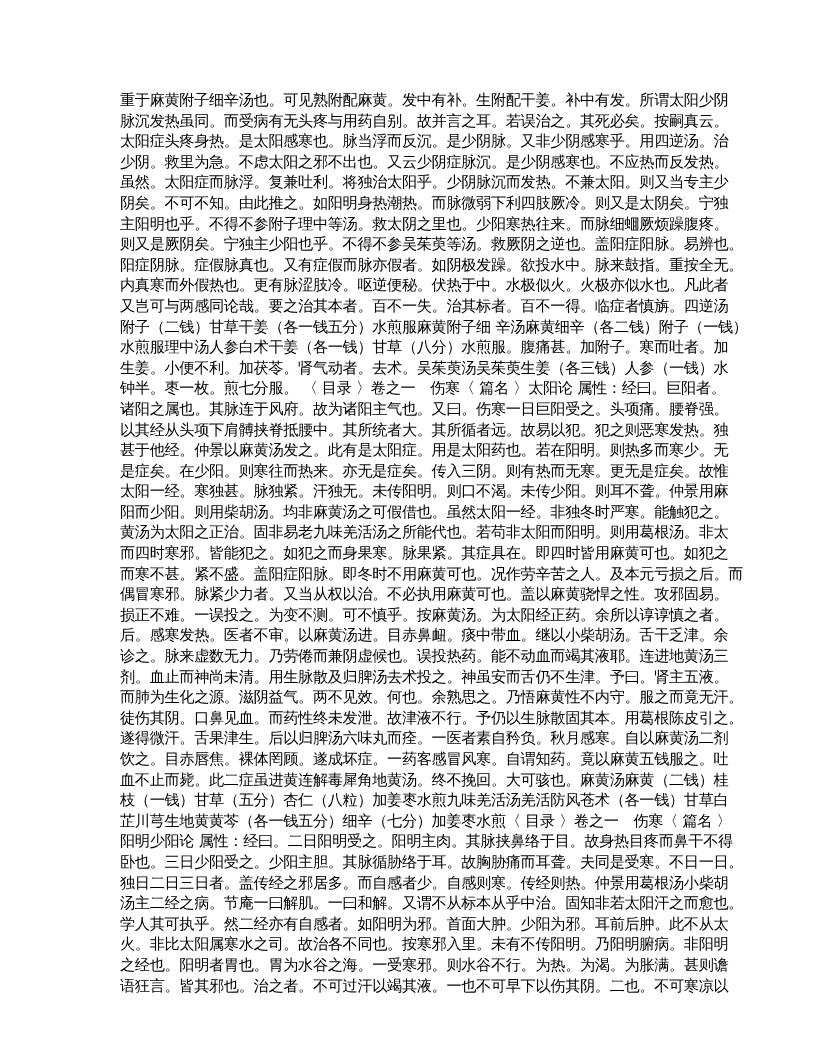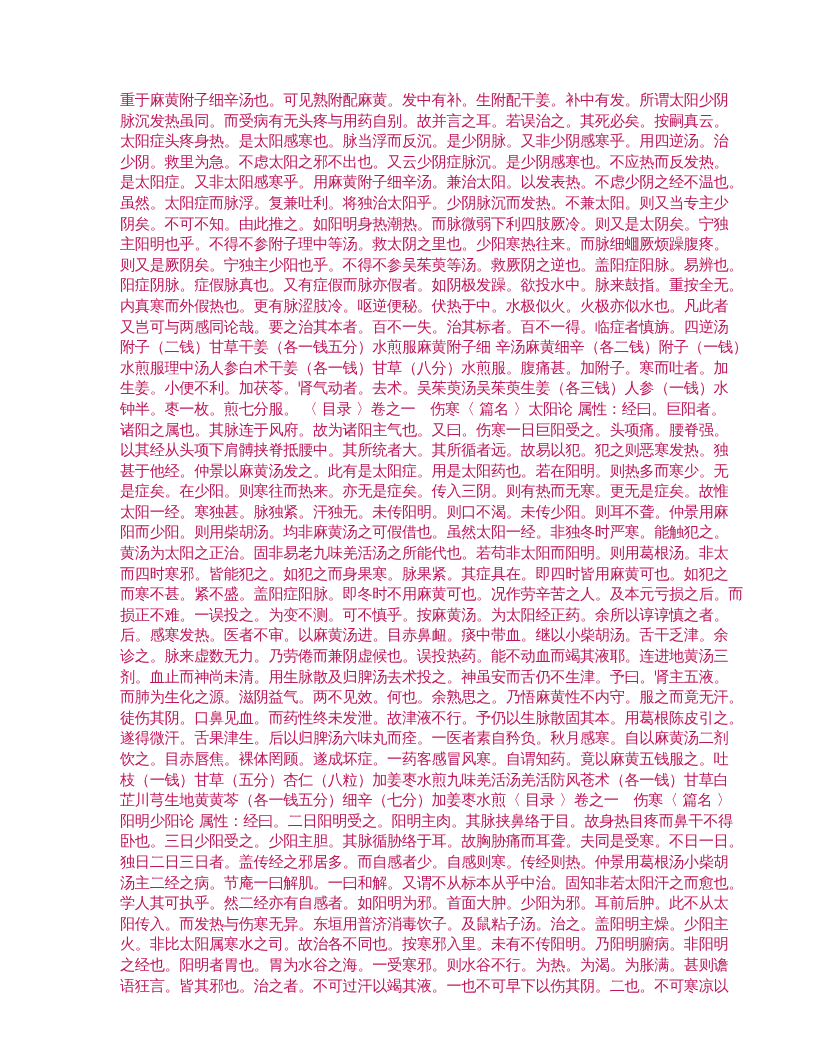--- a/index.html
+++ b/index.html
@@ -18,66 +18,66 @@
       left: 120px;
       top: 90px;
       width: 590px;
     }
     .line {
       display: block;
       height: 20.6px;
       line-height: 20.6px;
       font-family: "DejaVu Sans", "Liberation Sans", sans-serif;
       font-size: 15.2px;
-      color: #be185d;
+      color: #000000;
       white-space: nowrap;
       letter-spacing: -0.35px;
     }
   </style>
 </head>
 <body>
 
 <div class="page">
   <div class="line">重于麻黄附子细辛汤也。可见熟附配麻黄。发中有补。生附配干姜。补中有发。所谓太阳少阴</div>
   <div class="line">脉沉发热虽同。而受病有无头疼与用药自别。故并言之耳。若误治之。其死必矣。按嗣真云。</div>
   <div class="line">太阳症头疼身热。是太阳感寒也。脉当浮而反沉。是少阴脉。又非少阴感寒乎。用四逆汤。治</div>
   <div class="line">少阴。救里为急。不虑太阳之邪不出也。又云少阴症脉沉。是少阴感寒也。不应热而反发热。</div>
-  <div class="line">是太阳症。又非太阳感寒乎。用麻黄附子细辛汤。兼治太阳。以发表热。不虑少阴之经不温也。</div>
   <div class="line">虽然。太阳症而脉浮。复兼吐利。将独治太阳乎。少阴脉沉而发热。不兼太阳。则又当专主少</div>
   <div class="line">阴矣。不可不知。由此推之。如阳明身热潮热。而脉微弱下利四肢厥冷。则又是太阴矣。宁独</div>
   <div class="line">主阳明也乎。不得不参附子理中等汤。救太阴之里也。少阳寒热往来。而脉细蜖厥烦躁腹疼。</div>
   <div class="line">则又是厥阴矣。宁独主少阳也乎。不得不参吴茱萸等汤。救厥阴之逆也。盖阳症阳脉。易辨也。</div>
   <div class="line">阳症阴脉。症假脉真也。又有症假而脉亦假者。如阴极发躁。欲投水中。脉来鼓指。重按全无。</div>
   <div class="line">内真寒而外假热也。更有脉涩肢冷。呕逆便秘。伏热于中。水极似火。火极亦似水也。凡此者</div>
   <div class="line">又岂可与两感同论哉。要之治其本者。百不一失。治其标者。百不一得。临症者慎旃。四逆汤</div>
   <div class="line">附子（二钱）甘草干姜（各一钱五分）水煎服麻黄附子细 辛汤麻黄细辛（各二钱）附子（一钱）</div>
   <div class="line">水煎服理中汤人参白术干姜（各一钱）甘草（八分）水煎服。腹痛甚。加附子。寒而吐者。加</div>
   <div class="line">生姜。小便不利。加茯苓。肾气动者。去术。吴茱萸汤吴茱萸生姜（各三钱）人参（一钱）水</div>
   <div class="line">钟半。枣一枚。煎七分服。 〈 目录 〉卷之一　伤寒〈 篇名 〉太阳论 属性：经曰。巨阳者。</div>
   <div class="line">诸阳之属也。其脉连于风府。故为诸阳主气也。又曰。伤寒一日巨阳受之。头项痛。腰脊强。</div>
   <div class="line">以其经从头项下肩髆挟脊抵腰中。其所统者大。其所循者远。故易以犯。犯之则恶寒发热。独</div>
   <div class="line">甚于他经。仲景以麻黄汤发之。此有是太阳症。用是太阳药也。若在阳明。则热多而寒少。无</div>
   <div class="line">是症矣。在少阳。则寒往而热来。亦无是症矣。传入三阴。则有热而无寒。更无是症矣。故惟</div>
   <div class="line">太阳一经。寒独甚。脉独紧。汗独无。未传阳明。则口不渴。未传少阳。则耳不聋。仲景用麻</div>
   <div class="line">阳而少阳。则用柴胡汤。均非麻黄汤之可假借也。虽然太阳一经。非独冬时严寒。能触犯之。</div>
   <div class="line">黄汤为太阳之正治。固非易老九味羌活汤之所能代也。若苟非太阳而阳明。则用葛根汤。非太</div>
   <div class="line">而四时寒邪。皆能犯之。如犯之而身果寒。脉果紧。其症具在。即四时皆用麻黄可也。如犯之</div>
   <div class="line">而寒不甚。紧不盛。盖阳症阳脉。即冬时不用麻黄可也。况作劳辛苦之人。及本元亏损之后。而</div>
+  <div class="line">偶冒寒邪。脉紧少力者。又当从权以治。不必执用麻黄可也。盖以麻黄骁悍之性。攻邪固易。</div>
   <div class="line">损正不难。一误投之。为变不测。可不慎乎。按麻黄汤。为太阳经正药。余所以谆谆慎之者。</div>
   <div class="line">后。感寒发热。医者不审。以麻黄汤进。目赤鼻衄。痰中带血。继以小柴胡汤。舌干乏津。余</div>
   <div class="line">诊之。脉来虚数无力。乃劳倦而兼阴虚候也。误投热药。能不动血而竭其液耶。连进地黄汤三</div>
   <div class="line">剂。血止而神尚未清。用生脉散及归脾汤去术投之。神虽安而舌仍不生津。予曰。肾主五液。</div>
   <div class="line">而肺为生化之源。滋阴益气。两不见效。何也。余熟思之。乃悟麻黄性不内守。服之而竟无汗。</div>
   <div class="line">徒伤其阴。口鼻见血。而药性终未发泄。故津液不行。予仍以生脉散固其本。用葛根陈皮引之。</div>
   <div class="line">遂得微汗。舌果津生。后以归脾汤六味丸而痊。一医者素自矜负。秋月感寒。自以麻黄汤二剂</div>
   <div class="line">饮之。目赤唇焦。裸体罔顾。遂成坏症。一药客感冒风寒。自谓知药。竟以麻黄五钱服之。吐</div>
+  <div class="line">血不止而毙。此二症虽进黄连解毒犀角地黄汤。终不挽回。大可骇也。麻黄汤麻黄（二钱）桂</div>
   <div class="line">枝（一钱）甘草（五分）杏仁（八粒）加姜枣水煎九味羌活汤羌活防风苍术（各一钱）甘草白</div>
   <div class="line">芷川芎生地黄黄芩（各一钱五分）细辛（七分）加姜枣水煎〈 目录 〉卷之一　伤寒〈 篇名 〉</div>
   <div class="line">阳明少阳论 属性：经曰。二日阳明受之。阳明主肉。其脉挟鼻络于目。故身热目疼而鼻干不得</div>
   <div class="line">卧也。三日少阳受之。少阳主胆。其脉循胁络于耳。故胸胁痛而耳聋。夫同是受寒。不日一日。</div>
   <div class="line">独日二日三日者。盖传经之邪居多。而自感者少。自感则寒。传经则热。仲景用葛根汤小柴胡</div>
   <div class="line">汤主二经之病。节庵一曰解肌。一曰和解。又谓不从标本从乎中治。固知非若太阳汗之而愈也。</div>
   <div class="line">学人其可执乎。然二经亦有自感者。如阳明为邪。首面大肿。少阳为邪。耳前后肿。此不从太</div>
-  <div class="line">阳传入。而发热与伤寒无异。东垣用普济消毒饮子。及鼠粘子汤。治之。盖阳明主燥。少阳主</div>
   <div class="line">火。非比太阳属寒水之司。故治各不同也。按寒邪入里。未有不传阳明。乃阳明腑病。非阳明</div>
   <div class="line">之经也。阳明者胃也。胃为水谷之海。一受寒邪。则水谷不行。为热。为渴。为胀满。甚则谵</div>
   <div class="line">语狂言。皆其邪也。治之者。不可过汗以竭其液。一也不可早下以伤其阴。二也。不可寒凉以</div>
 </div>
 
 </body></html>

